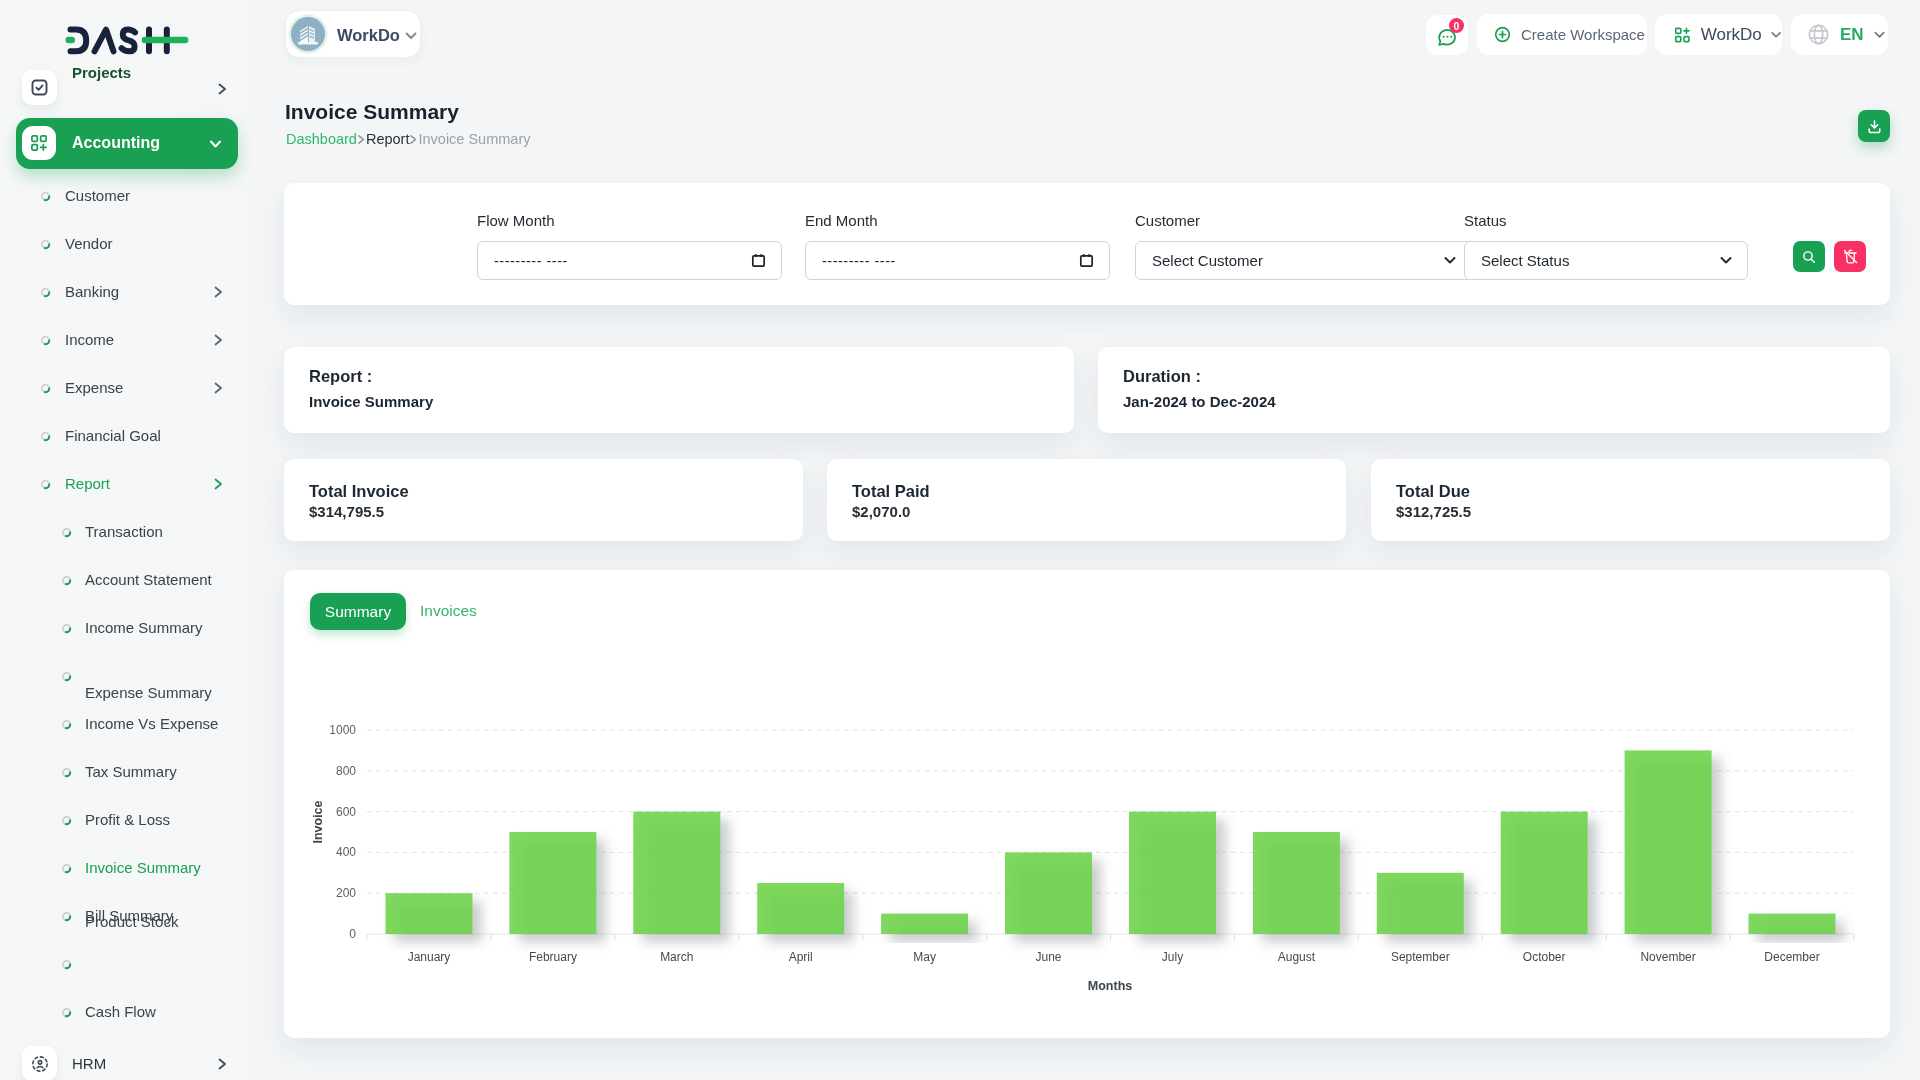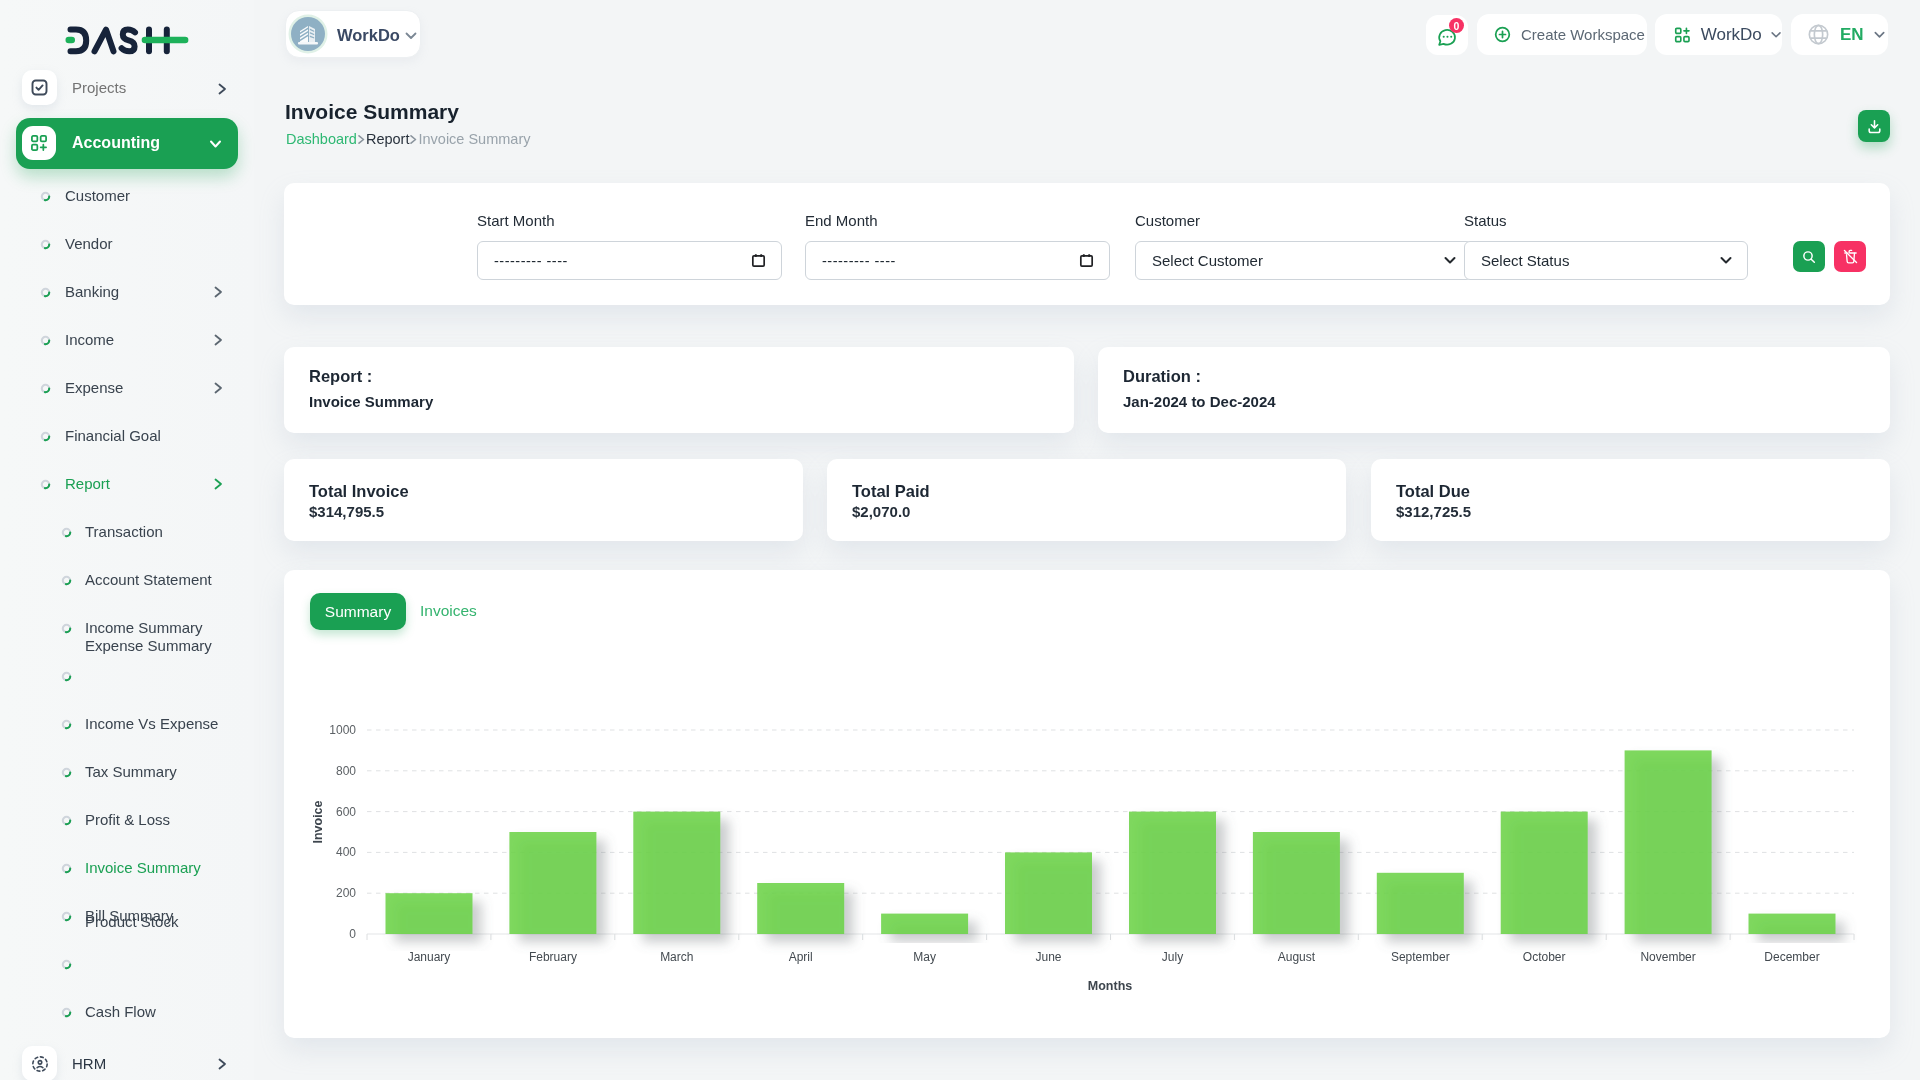--- a/index.html
+++ b/index.html
@@ -95,21 +95,21 @@
 <div class="nav-label" style="left:85px;top:571px">Account Statement</div>
 <svg class="abs" style="left:61px;top:623px" width="11" height="11" viewBox="0 0 11 11">
 <circle cx="5.5" cy="5.5" r="3.7" fill="none" stroke="#cfd5dc" stroke-width="2.1"></circle>
 <circle cx="5.5" cy="5.5" r="3.7" fill="none" stroke="#1aa053" stroke-width="2.1" stroke-dasharray="6.2 17" stroke-linecap="round"></circle>
 </svg>
 <div class="nav-label" style="left:85px;top:619px">Income Summary</div>
 <svg class="abs" style="left:61px;top:671px" width="11" height="11" viewBox="0 0 11 11">
 <circle cx="5.5" cy="5.5" r="3.7" fill="none" stroke="#cfd5dc" stroke-width="2.1"></circle>
 <circle cx="5.5" cy="5.5" r="3.7" fill="none" stroke="#1aa053" stroke-width="2.1" stroke-dasharray="6.2 17" stroke-linecap="round"></circle>
 </svg>
-<div class="nav-label" style="left:85px;top:637px">Expense Summary</div>
+<div class="nav-label" style="left:85px;top:684px">Expense Summary</div>
 <svg class="abs" style="left:61px;top:719px" width="11" height="11" viewBox="0 0 11 11">
 <circle cx="5.5" cy="5.5" r="3.7" fill="none" stroke="#cfd5dc" stroke-width="2.1"></circle>
 <circle cx="5.5" cy="5.5" r="3.7" fill="none" stroke="#1aa053" stroke-width="2.1" stroke-dasharray="6.2 17" stroke-linecap="round"></circle>
 </svg>
 <div class="nav-label" style="left:85px;top:715px">Income Vs Expense</div>
 <svg class="abs" style="left:61px;top:767px" width="11" height="11" viewBox="0 0 11 11">
 <circle cx="5.5" cy="5.5" r="3.7" fill="none" stroke="#cfd5dc" stroke-width="2.1"></circle>
 <circle cx="5.5" cy="5.5" r="3.7" fill="none" stroke="#1aa053" stroke-width="2.1" stroke-dasharray="6.2 17" stroke-linecap="round"></circle>
 </svg>
 <div class="nav-label" style="left:85px;top:763px">Tax Summary</div>
@@ -139,21 +139,21 @@
 </svg>
 <div class="nav-label" style="left:85px;top:1003px">Cash Flow</div>
 </div>
 
 <div class="tile" style="left:22px;top:70px;">
  <svg width="19" height="19" viewBox="0 0 19 19">
       <rect x="2.5" y="2.5" width="14" height="14" rx="3.2" fill="none" stroke="#3e4a5a" stroke-width="1.9"></rect>
       <path d="M 6.4 9.6 L 8.6 11.8 L 12.6 7.4" fill="none" stroke="#3e4a5a" stroke-width="1.9" stroke-linecap="round" stroke-linejoin="round"></path>
     </svg>
 </div>
-<div class="nav-label" style="left:72px;top:79px;color:#737373;font-weight:400">Projects</div>
+<div class="nav-label" style="left:72px;top:64px;color:#14532d;font-weight:700">Projects</div>
 <svg class="abs" style="left:216px;top:82px" width="12" height="14" viewBox="0 0 12 14">
     <path d="M 3.5 2.5 L 9 7 L 3.5 11.5" fill="none" stroke="#3e4a5a" stroke-width="1.8" stroke-linecap="round" stroke-linejoin="round"></path>
   </svg>
 
 <div class="abs" style="left:16px;top:118px;width:222px;height:51px;background:#1aa053;border-radius:14px;box-shadow:0 8px 16px rgba(26,160,83,.28)"></div>
 <div class="abs" style="left:22px;top:126px;width:34px;height:34px;background:#fff;border-radius:11px;display:flex;align-items:center;justify-content:center">
  <svg width="20" height="20" viewBox="0 0 24 24" fill="none" stroke="#1aa053" stroke-width="2.1" stroke-linecap="round" stroke-linejoin="round">
       <rect x="3.5" y="3.5" width="6.5" height="6.5" rx="1.4"></rect>
       <rect x="14" y="3.5" width="6.5" height="6.5" rx="1.4"></rect>
       <rect x="3.5" y="14" width="6.5" height="6.5" rx="1.4"></rect>
@@ -253,21 +253,21 @@
  <span>Invoice Summary</span>
   </div>
 <div class="abs" style="left:1858px;top:110px;width:32px;height:32px;border-radius:8px;background:#1aa053;box-shadow:0 6px 12px rgba(26,160,83,.3);display:flex;align-items:center;justify-content:center">
  <svg width="17" height="17" viewBox="0 0 24 24" fill="none" stroke="#fff" stroke-width="2.2" stroke-linecap="round" stroke-linejoin="round">
       <path d="M 12 4 v 9.5 M 7.5 9.5 L 12 14 L 16.5 9.5"></path>
       <path d="M 4.5 15.5 v 2.5 a 2.5 2.5 0 0 0 2.5 2.5 h 10 a 2.5 2.5 0 0 0 2.5 -2.5 v -2.5"></path>
     </svg>
 </div>
 
 <div class="card" style="left:284px;top:183px;width:1606px;height:122px"></div>
-<div class="flabel" style="left:477px;top:212px">Start Month</div>
+<div class="flabel" style="left:477px;top:212px">Flow Month</div>
 <div class="flabel" style="left:805px;top:212px">End Month</div>
 <div class="flabel" style="left:1135px;top:212px">Customer</div>
 <div class="flabel" style="left:1464px;top:212px">Status</div>
 <div class="input" style="left:477px;top:241px;width:305px;justify-content:space-between">
     <span style="letter-spacing:.5px;font-size:14.5px">--------- ----</span>
  <svg width="17" height="17" viewBox="0 0 24 24" fill="none" stroke="#202124" stroke-width="2.4">
       <rect x="4" y="5.5" width="16" height="14.5" rx="1.5"></rect>
       <path d="M 8.2 3 v 4 M 15.8 3 v 4" stroke-width="2.6"></path>
     </svg>
 </div>

